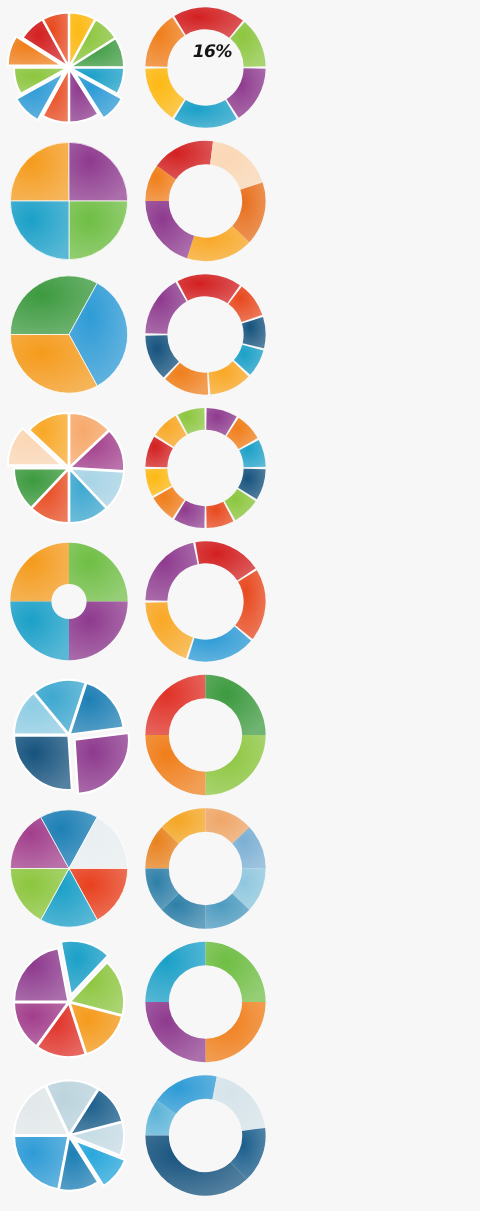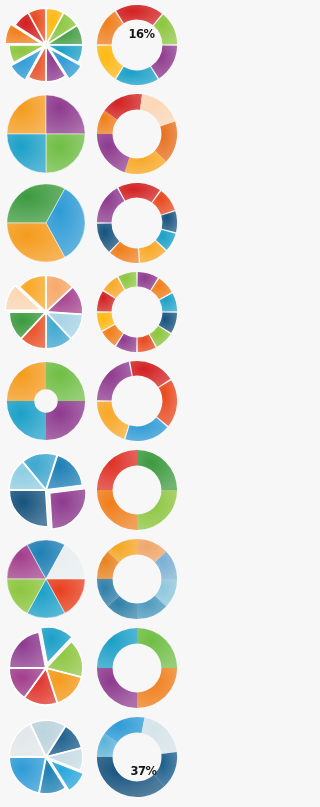--- a/index.html
+++ b/index.html
@@ -14,20 +14,21 @@
     overflow: hidden;
   }
   #chart-grid {
     width: 182px;
     height: 807px;
     display: grid;
     grid-template-columns: 91px 91px;
     grid-auto-rows: 89px;
     align-items: center;
     justify-items: center;
+    font-style: italic;
   }
   .chart-cell {
     width: 91px;
     height: 89px;
     position: relative;
     display: flex;
     align-items: center;
     justify-content: center;
   }
   .chart-cell svg {
@@ -944,15 +945,14 @@
         <path d="M 52.68263389801471 4.726222720123765 A 41 41 0 0 1 85.6767027538936 39.861337423863525 L 69.80286753286194 41.86666916089239 A 25 25 0 0 0 49.68453286464311 20.442818731782783 Z" fill="url(#g17_2)">
           <title>Blue pale: 20</title>
         </path>
         <path d="M 85.6767027538936 39.861337423863525 A 41 41 0 0 1 73.06643134307623 74.88771372427787 L 62.11367764821722 63.224215685535285 A 25 25 0 0 0 69.80286753286194 41.86666916089239 Z" fill="url(#g17_3)">
           <title>Navy: 15</title>
         </path>
         <path d="M 73.06643134307623 74.88771372427787 A 41 41 0 0 1 4 45.00000000000001 L 20 45 A 25 25 0 0 0 62.11367764821722 63.224215685535285 Z" fill="url(#g17_4)">
           <title>Navy dark: 37</title>
         </path>
       </svg>
-      <div class="pct-label" style="top: 52px; padding-left: 14px;">37%</div>
     </div>
   </div>
 
 </body></html>

